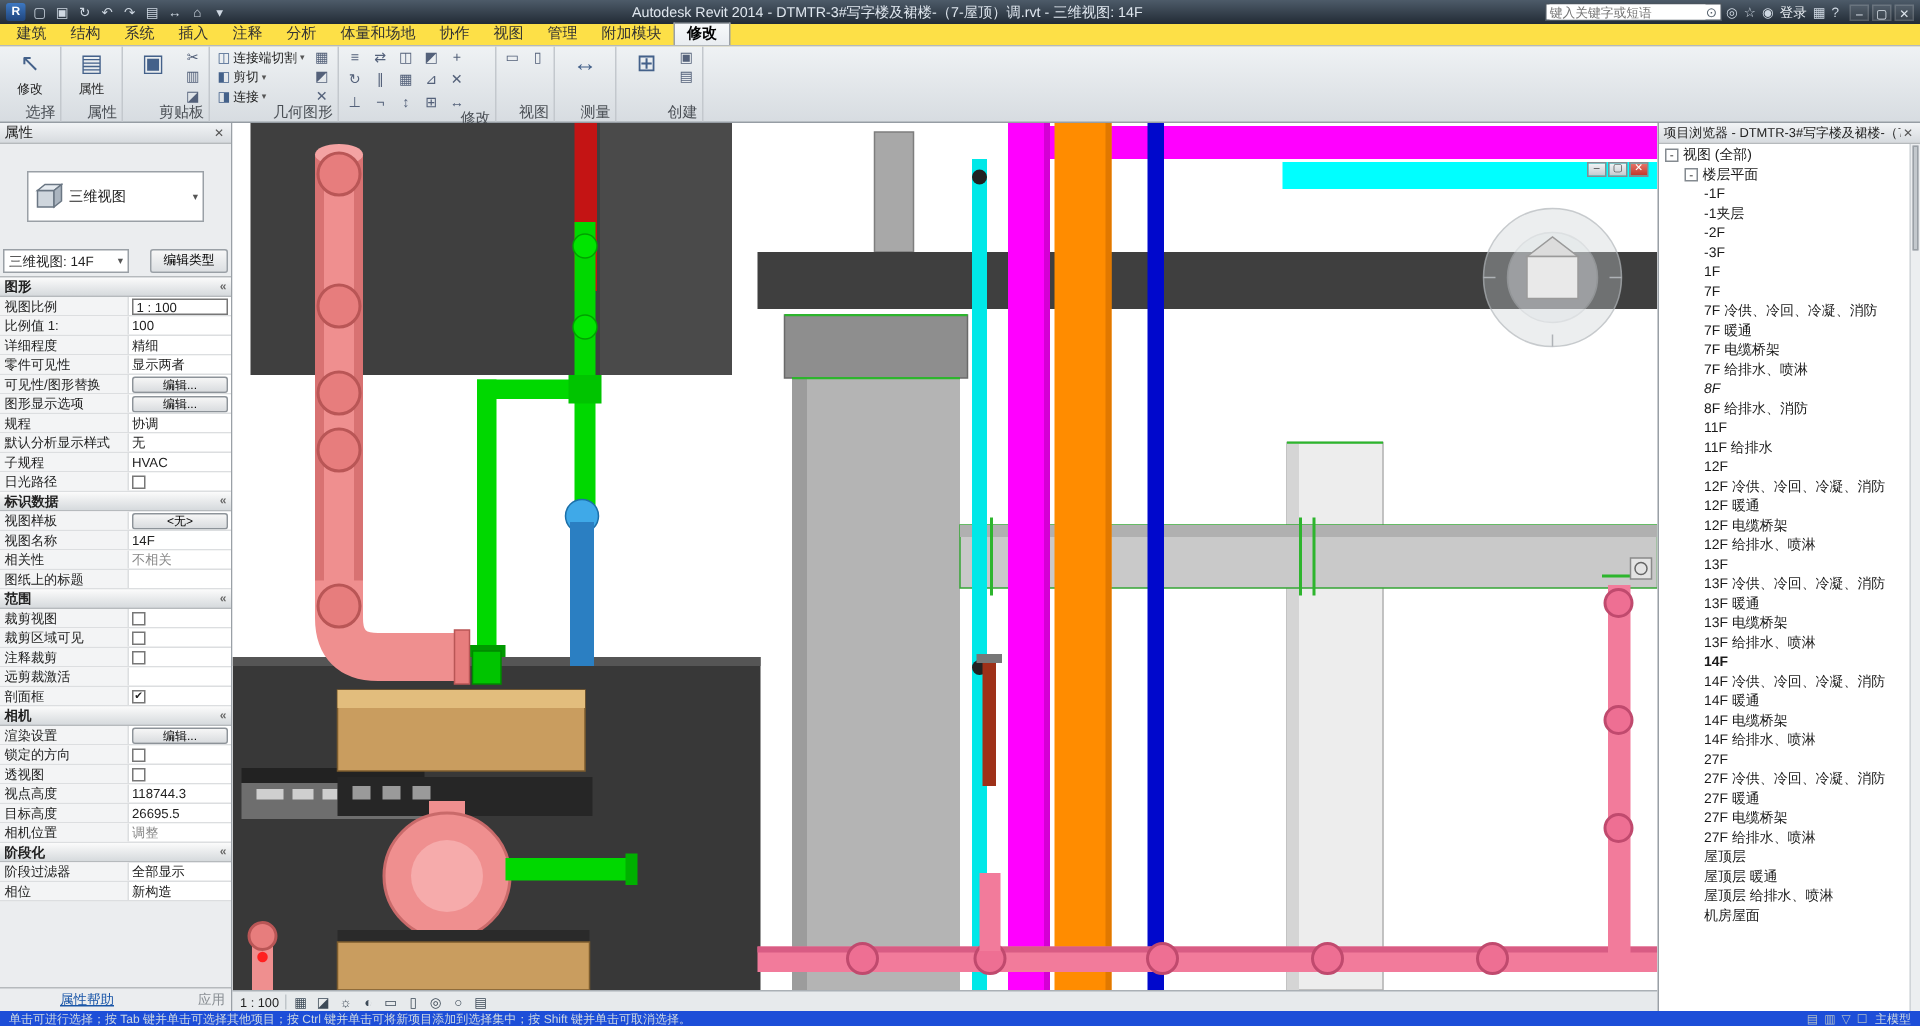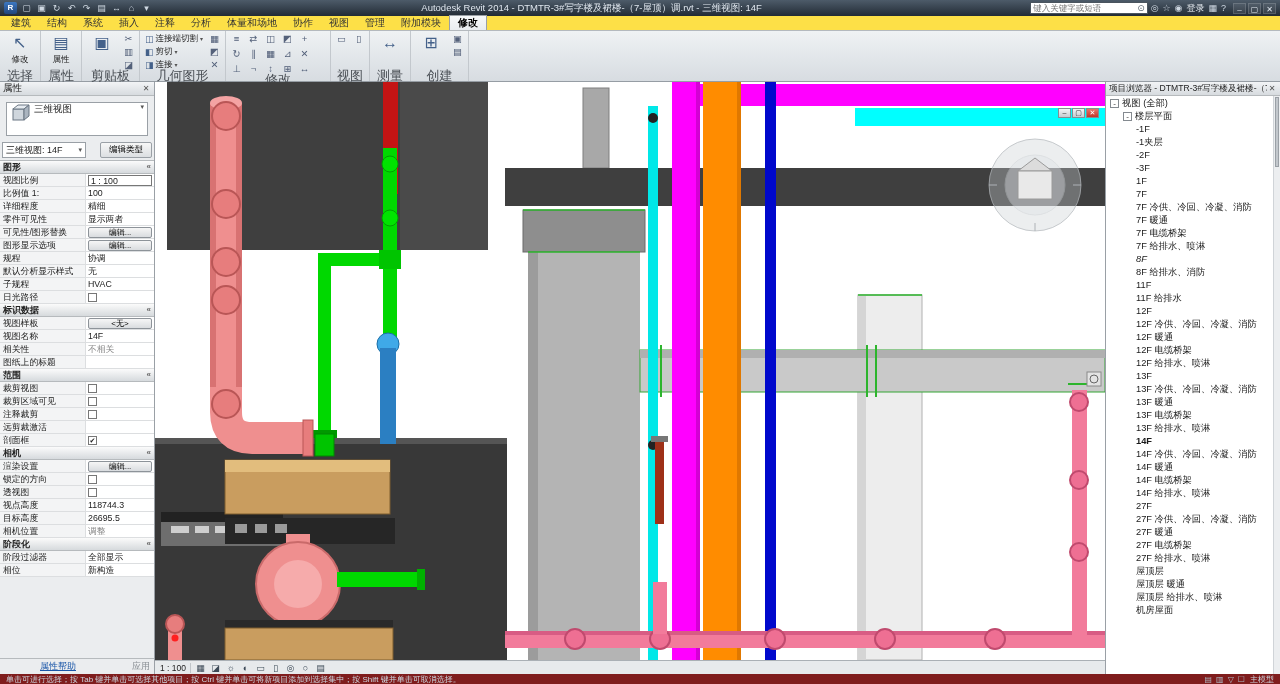--- a/index.html
+++ b/index.html
@@ -26,39 +26,39 @@
   .tabrow { height:15px; background:#fde047; border-bottom:1px solid #b4b9be; display:flex; align-items:flex-end; padding-left:3px; flex:none; }
   .tab { padding:0 8px; font-size:10px; line-height:14px; color:#333; }
   .tab.active { background:linear-gradient(#f7f9fa,#e9edf0); border:1px solid #9aa0a6; border-bottom:none; font-weight:bold; color:#000; }
 
   
   .ribbon { height:51px; background:linear-gradient(#eff2f4,#d7dce1); border-bottom:1px solid #969da4; flex:none; display:flex; }
   .panels { display:flex; }
   .panel { display:flex; flex-direction:column; border-right:1px solid #c3c8cd; padding:1px 3px 0; }
   .panel-items { flex:1; display:flex; gap:2px; align-items:flex-start; }
   .panel-items.wrap { flex-wrap:wrap; width:98px; align-content:flex-start; }
-  .panel-label { font-size:13px; color:#4a4f55; text-align:center; height:10px; line-height:10px; }
+  .panel-label { font-size:10px; color:#4a4f55; text-align:right; height:10px; line-height:10px; }
   .rb-big { width:34px; text-align:center; cursor:default; }
   .rb-big-icon { font-size:16px; line-height:22px; height:22px; color:#44618a; }
   .rb-big-label { font-size:8.5px; color:#222; height:11px; }
   .rb-small { width:15px; height:13px; font-size:9.5px; line-height:13px; text-align:center; color:#54617a; }
   .col3 { display:flex; flex-direction:column; }
   .rb-textbtn { display:flex; align-items:center; gap:2px; height:13px; font-size:8.5px; color:#222; padding:0 2px; white-space:nowrap; }
   .rb-ticon { color:#44618a; font-size:9px; }
   .rb-caret { font-size:6px; color:#555; }
 
   
   .main { height:592px; display:flex; flex:none; }
 
   
   .props { width:155px; flex:none; background:#ebedef; border-right:1px solid #9aa0a6; display:flex; flex-direction:column; font-size:9.5px; }
   .p-head { height:14px; background:linear-gradient(#f2f4f6,#d7dbdf); border-bottom:1px solid #b6babd; display:flex; align-items:center; padding:0 3px; }
   .p-head span.t { flex:1; font-size:9.5px; color:#222; }
   .p-close { font-size:8px; color:#555; width:10px; text-align:center; }
-  .typebox { height:34px; margin:6px; background:#fff; border:1px solid #9aa0a6; display:flex; gap:4px; padding:0 3px; }
+  .typebox { height:34px; margin:18px; background:#fff; border:1px solid #9aa0a6; display:flex; align-items:center; gap:4px; padding:0 3px; }
   .typebox svg { flex:none; }
   .typebox .tname { flex:1; font-size:9.5px; }
   .typebox .caret { font-size:7px; color:#555; }
   .comborow { display:flex; gap:14px; padding:0 2px 2px; }
   .combo { flex:1; background:#fff; border:1px solid #9aa0a6; height:16px; display:flex; align-items:center; padding:0 3px; font-size:9px; }
   .combo .caret { margin-left:auto; font-size:7px; color:#555; }
   .edittype { width:52px; height:16px; font-size:8.5px; background:linear-gradient(#f7f7f7,#dcdfe2); border:1px solid #9aa0a6; border-radius:2px; font-family:inherit; }
   .pgrid { flex:1; overflow:hidden; border-top:1px solid #b6babd; background:#ebedef; }
   .pgroup { height:13px; line-height:12px; background:linear-gradient(#fbfbfb,#d6dadd); border-bottom:1px solid #b6babd; font-weight:bold; font-size:9px; padding:0 3px; display:flex; }
   .pgroup .garrow { margin-left:auto; color:#666; font-size:8px; }
@@ -89,21 +89,21 @@
   .br-head { height:14px; background:linear-gradient(#f2f4f6,#d7dbdf); border-bottom:1px solid #b6babd; display:flex; align-items:center; padding:0 3px; flex:none; }
   .br-head .t { flex:1; font-size:8.6px; white-space:nowrap; overflow:hidden; }
   .tree { flex:1; overflow:hidden; padding-top:1px; }
   .tnode { height:13px; line-height:13px; display:flex; align-items:center; white-space:nowrap; font-size:9.3px; color:#1a1a1a; }
   .tnode.sel .tlabel { font-weight:bold; }
   .texp { width:9px; height:9px; flex:none; border:1px solid #848a90; background:#fff; font-size:8px; line-height:7px; text-align:center; color:#333; margin-right:3px; }
   .vscroll { position:absolute; right:0; top:14px; bottom:0; width:7px; background:#eceef0; border-left:1px solid #d0d4d8; }
   .vthumb { margin:1px; height:70px; background:#c3c8cd; border:1px solid #9aa0a6; }
 
   
-  .statusbar { height:10px; background:#7f1d1d; color:#cdd7e0; display:flex; align-items:center; justify-content:space-between; padding:0 6px; font-size:8px; flex:none; overflow:hidden; }
+  .statusbar { height:10px; background:#1d4ed8; color:#cdd7e0; display:flex; align-items:center; justify-content:space-between; padding:0 6px; font-size:8px; flex:none; overflow:hidden; }
   .sb-right { display:flex; align-items:center; gap:5px; }
   .sb-ic { font-size:8px; color:#aebbc6; }
 </style>
 </head>
 <body>
 
 <div class="app">
 
   <div class="titlebar">
     <span class="appbtn">R</span>

